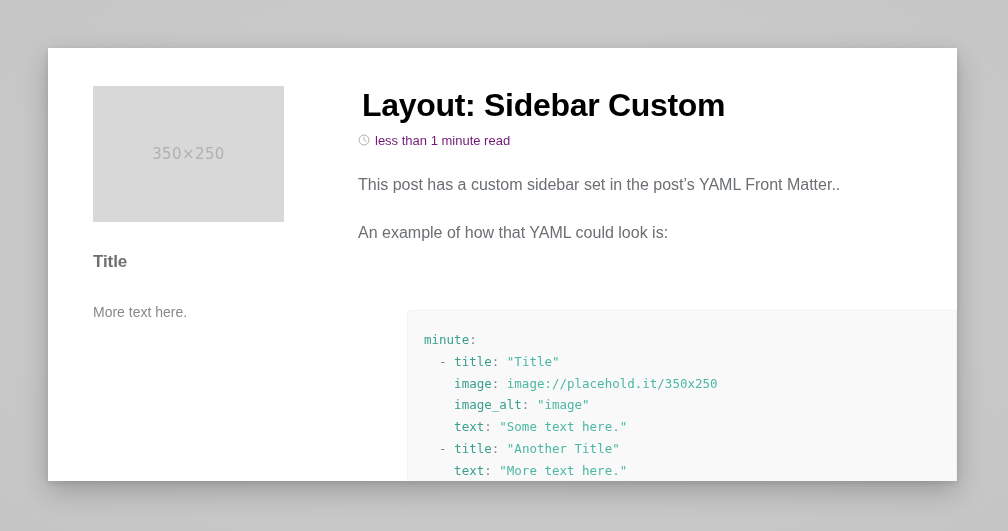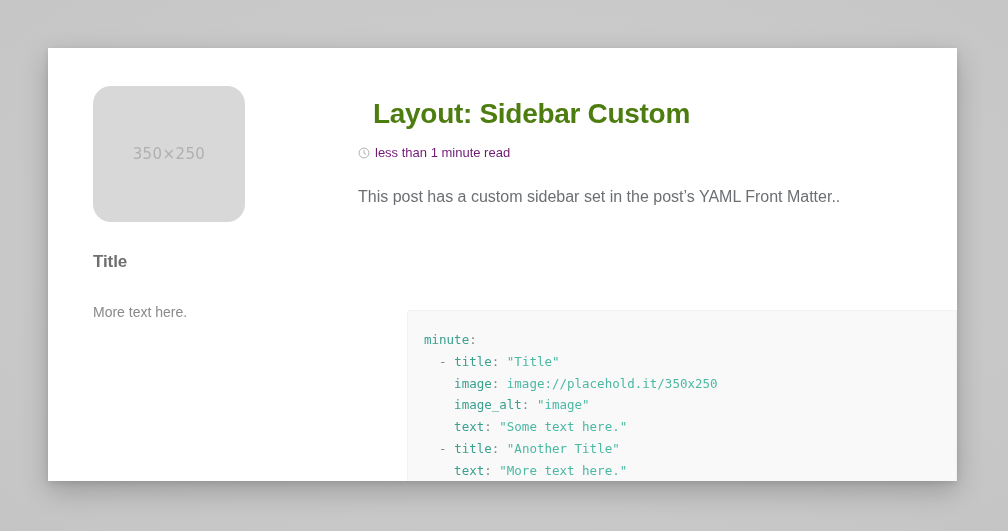--- a/index.html
+++ b/index.html
@@ -41,27 +41,26 @@
   }
 
   
   .sidebar {
     position: absolute;
     left: 45px;
     top: 38px;
     width: 200px;
   }
   .sidebar-figure {
-    width: 152px;
+    width: 191px;
     height: 136px;
     background: #d8d8d8;
     display: flex;
     align-items: center;
     justify-content: center;
-    border-radius: 18px;
   }
   .sidebar-figure-label {
     color: #b0b0b0;
     font-size: 15px;
     letter-spacing: 0.4px;
     font-family: "DejaVu Sans", sans-serif;
   }
   .sidebar-block {
     margin-top: 30px;
     width: 191px;
@@ -84,25 +83,25 @@
   }
 
   
   .main {
     position: absolute;
     left: 310px;
     top: 35px;
     right: 0;
   }
   .post-title {
-    margin: 15px;
-    font-size: 28px;
+    margin: 4px;
+    font-size: 32px;
     line-height: 1.15;
     font-weight: bold;
-    color: #4d7c0f;
+    color: #000000;
     letter-spacing: -0.3px;
   }
   .post-meta {
     margin-top: 9px;
     display: flex;
     align-items: center;
     gap: 5px;
     font-size: 13px;
     color: #701a75;
   }
@@ -185,20 +184,21 @@
           <svg width="12" height="12" viewBox="0 0 16 16" aria-hidden="true">
             <circle cx="8" cy="8" r="6.6" fill="none" stroke="#a9a9a9" stroke-width="1.2"></circle>
             <path d="M8 4.3 V8.2 L10.5 9.8" fill="none" stroke="#a9a9a9" stroke-width="1.2" stroke-linecap="round" stroke-linejoin="round"></path>
           </svg>
         </span>
         <span>less than 1 minute read</span>
       </div>
 
       <p class="post-para">This post has a custom sidebar set in the post’s YAML Front Matter..</p>
 
+      <p class="post-para second">An example of how that YAML could look is:</p>
     </main>
 
     <div class="code-wrap">
       <pre class="code"><code id="code-render"><span class="tok-key">minute</span><span class="tok-punct">:</span>
   <span class="tok-dash">-</span> <span class="tok-key">title</span><span class="tok-punct">:</span> <span class="tok-str">"Title"</span>
     <span class="tok-key">image</span><span class="tok-punct">:</span> <span class="tok-url">image://placehold.it/350x250</span>
     <span class="tok-key">image_alt</span><span class="tok-punct">:</span> <span class="tok-str">"image"</span>
     <span class="tok-key">text</span><span class="tok-punct">:</span> <span class="tok-str">"Some text here."</span>
   <span class="tok-dash">-</span> <span class="tok-key">title</span><span class="tok-punct">:</span> <span class="tok-str">"Another Title"</span>
     <span class="tok-key">text</span><span class="tok-punct">:</span> <span class="tok-str">"More text here."</span></code></pre>

